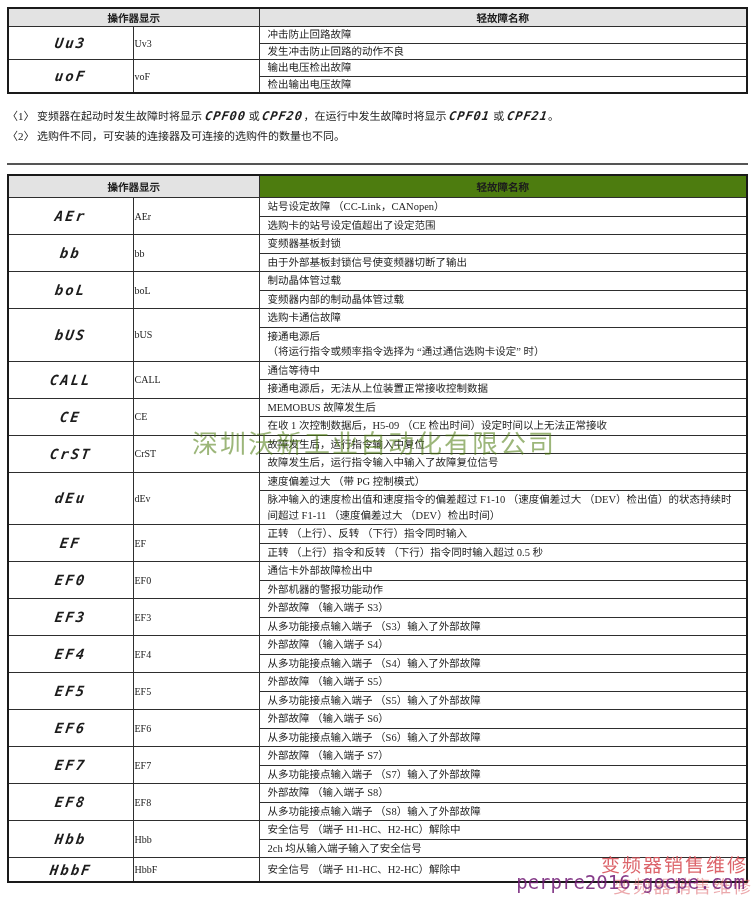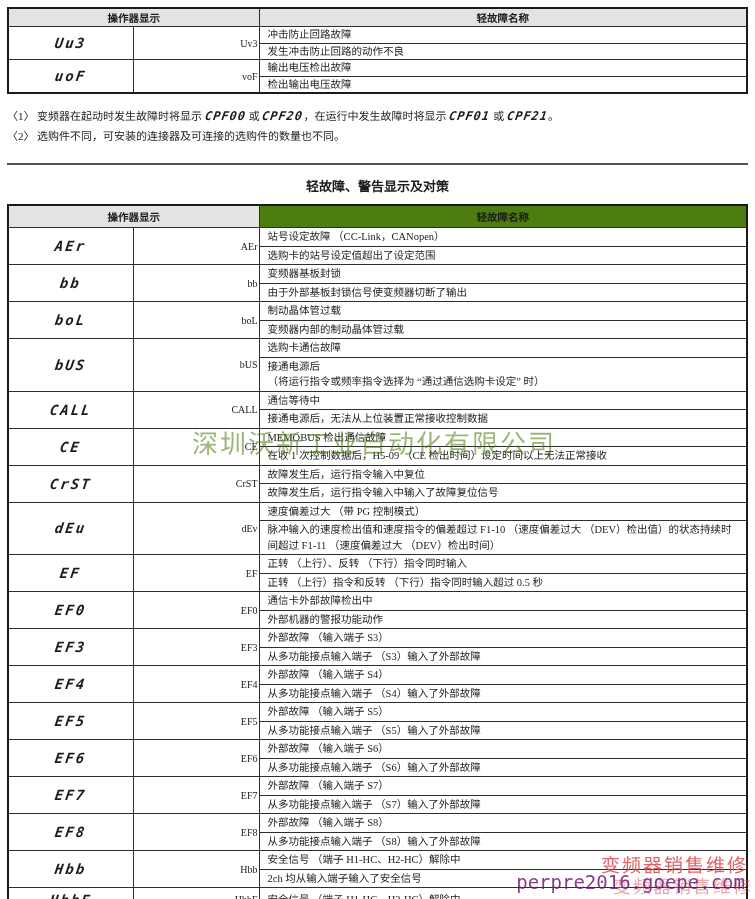--- a/index.html
+++ b/index.html
@@ -11,21 +11,21 @@
   table{border-collapse:collapse;width:741px;table-layout:fixed;background:#fff;}
   table{border:2px solid #1a1a1a;}
   th,td{border:1px solid #2e2e2e;vertical-align:middle;}
   th{
     background:#e3e3e3;font-weight:bold;text-align:center;
     font-family:Liberation Sans, sans-serif;font-size:10.5px;
   }
   .t-top th{height:13px;}
   .t-main th{height:19px;}
   td.lcd-cell{text-align:center;}
-  td.code-cell{text-align:right;font-size:10px;font-family:"Liberation Serif", serif;}
+  td.code-cell{text-align:left;font-size:10px;font-family:"Liberation Serif", serif;}
   .lcd{
     display:inline-block;font-family:"DejaVu Sans Mono", monospace;
     font-style:italic;font-weight:600;font-size:14px;letter-spacing:2px;
     transform:skewX(-8deg);white-space:nowrap;
   }
   .lcd-inline{
     display:inline-block;font-family:"DejaVu Sans Mono", monospace;
     font-style:italic;font-weight:600;font-size:12px;letter-spacing:1px;
     transform:skewX(-8deg);white-space:nowrap;
   }
@@ -114,21 +114,20 @@
         <span class="body"><span>变频器在起动时发生故障时将显示 </span><span class="lcd-inline">CPF00</span><span> 或 </span><span class="lcd-inline">CPF20</span><span>，在运行中发生故障时将显示 </span><span class="lcd-inline">CPF01</span><span> 或 </span><span class="lcd-inline">CPF21</span><span>。</span></span>
       </div>
       <div class="note">
         <span class="marker">〈2〉</span>
         <span class="body"><span>选购件不同，可安装的连接器及可连接的选购件的数量也不同。</span></span>
       </div>
     </div>
 
   <div class="divider"></div>
 
-  <div class="section-title">轻故障、警告显示及对策</div>
 
   <table class="t-main" id="table-main">
     <colgroup>
         <col style="width:125px">
         <col style="width:126px">
         <col style="width:488px">
       </colgroup>
     <thead>
       <tr>
         <th colspan="2" style="background: rgb(227, 227, 227);">操作器显示</th>
@@ -194,21 +193,21 @@
         </tr>
         <tr>
           <td class="desc">
             <div>接通电源后，无法从上位装置正常接收控制数据</div>
           </td>
         </tr>
         <tr>
           <td class="lcd-cell" rowspan="2"><span class="lcd">CE</span></td>
           <td class="code-cell" rowspan="2">CE</td>
           <td class="desc">
-            <div>MEMOBUS 检出通信故障</div>
+            <div>MEMOBUS 故障发生后</div>
           </td>
         </tr>
         <tr>
           <td class="desc">
             <div>在收 1 次控制数据后，H5-09 （CE 检出时间）设定时间以上无法正常接收</div>
           </td>
         </tr>
         <tr>
           <td class="lcd-cell" rowspan="2"><span class="lcd">CrST</span></td>
           <td class="code-cell" rowspan="2">CrST</td>

